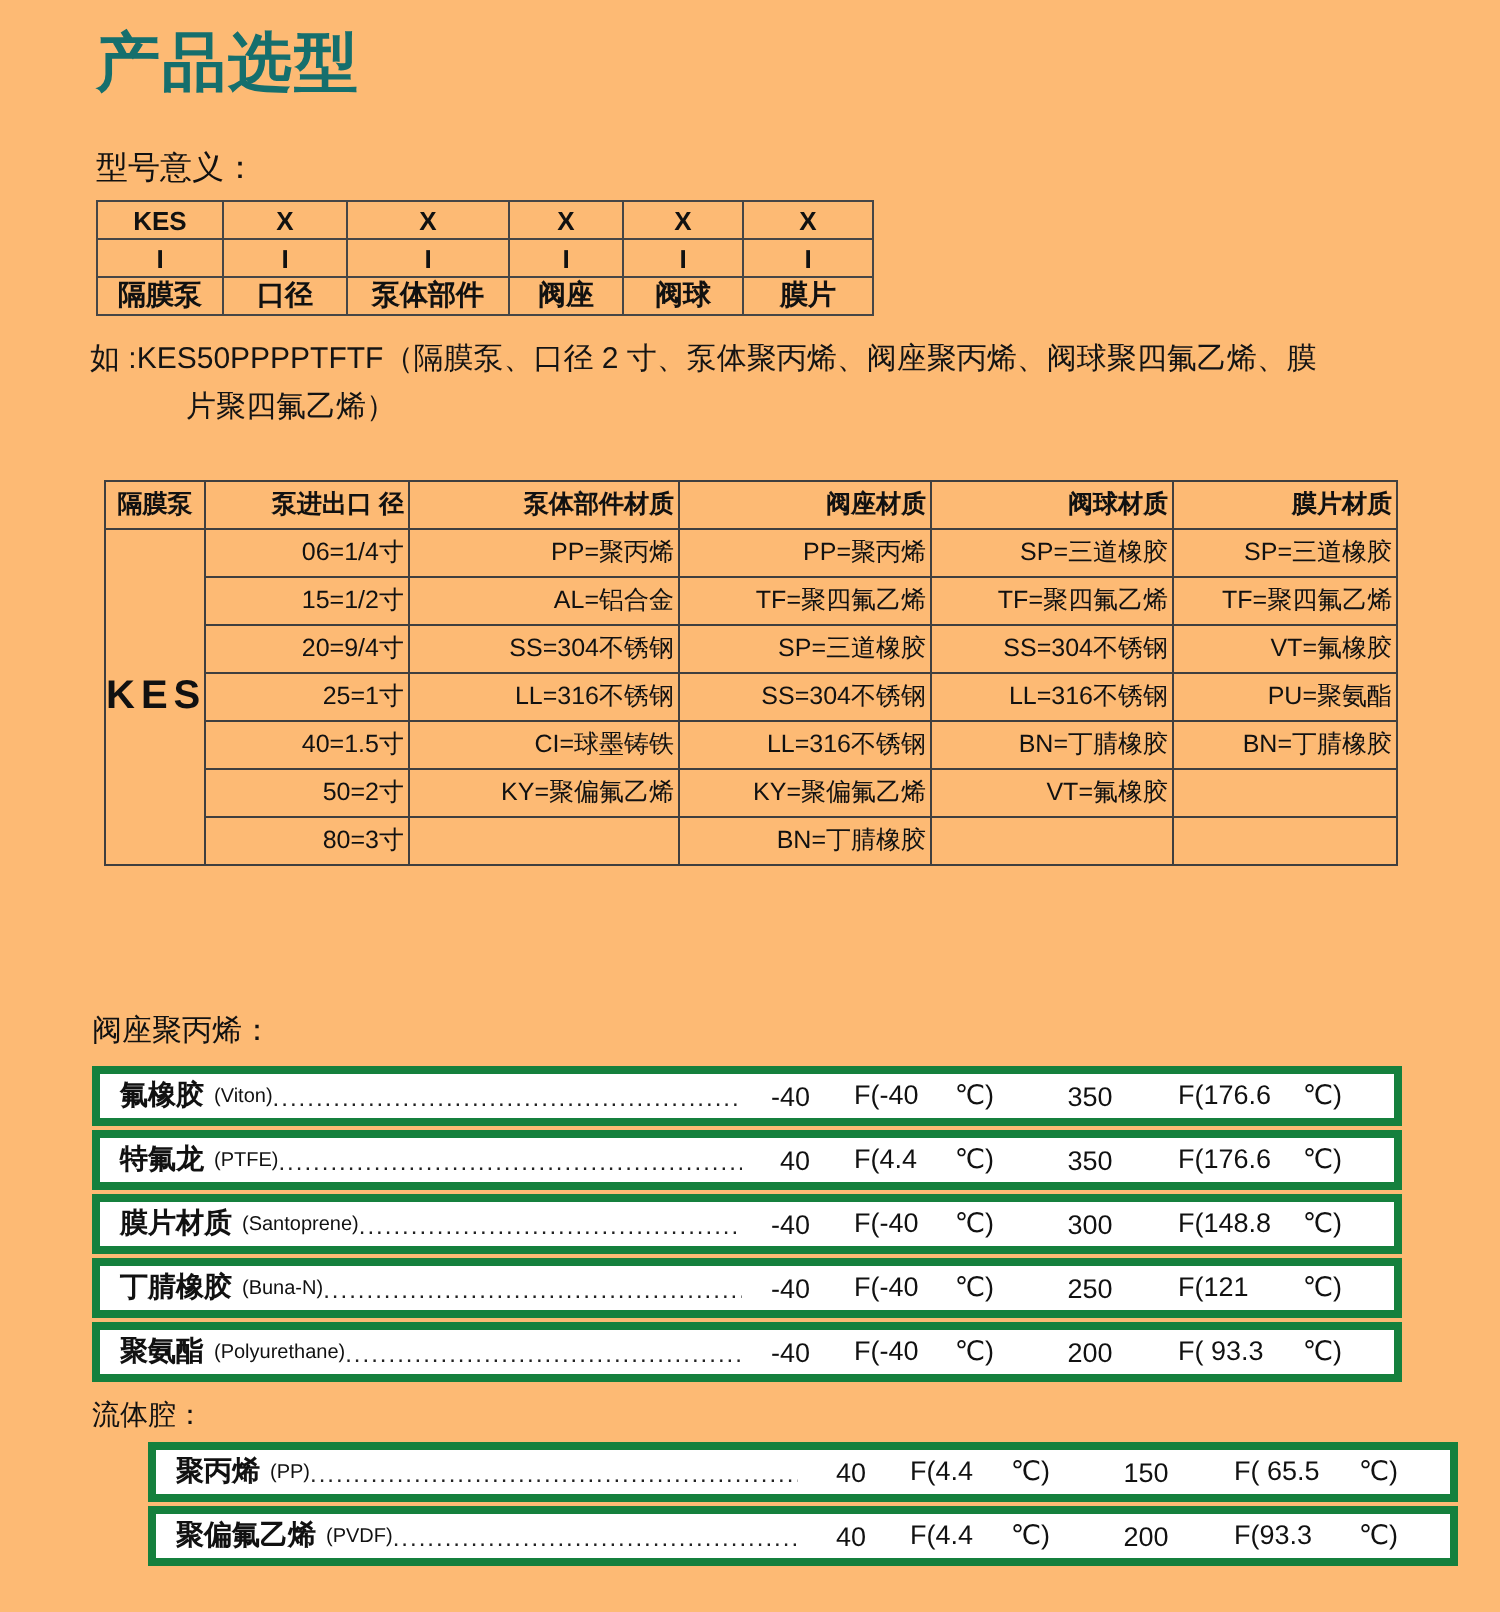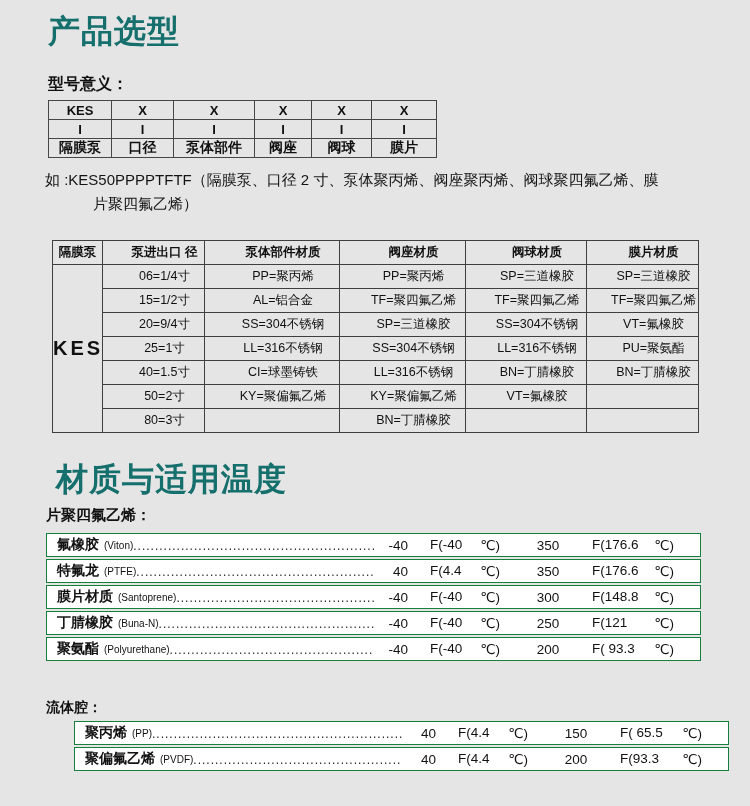--- a/index.html
+++ b/index.html
@@ -1,49 +1,49 @@
 <!DOCTYPE html>
 <html><head>
 <meta charset="utf-8">
 <style>
   html,body{margin:0;padding:0;background:#ffffff;}
-  .page{position:relative;width:750px;height:806px;background:#e5e5e5;overflow:hidden;
+  .page{position:relative;width:750px;height:806px;background:#fdba74;overflow:hidden;
         font-family:"Liberation Sans","DejaVu Sans",sans-serif;color:#141414;}
 
   .sec-title{position:absolute;margin:0;font-weight:bold;font-size:32px;letter-spacing:1px;color:#156f6d;}
   .t1{left:48px;top:10px;}
   .t2{left:56px;top:458px;}
 
-  .label{position:absolute;font-weight:bold;color:#111;text-align:right;}
+  .label{position:absolute;font-weight:normal;color:#111;text-align:right;}
   .model-label{left:48px;top:74px;font-size:16px;}
   .seals-label{left:46px;top:506px;font-size:15px;}
   .fluid-label{left:46px;top:699px;font-size:14px;}
 
   
   .model-table{position:absolute;left:48px;top:100px;border-collapse:collapse;table-layout:fixed;width:388px;}
   .model-table td{border:1px solid #464646;text-align:center;height:18px;padding:0;
                   font-size:13px;font-weight:bold;color:#111;}
   .model-table tr.r2 td{font-size:14px;}
 
   .example{position:absolute;left:45px;top:168px;font-size:15px;line-height:24px;color:#141414;width:660px;}
   .example .indent{padding-left:48px;}
 
   
   .sel-table{position:absolute;left:52px;top:240px;border-collapse:collapse;table-layout:fixed;width:646px;}
   .sel-table th,.sel-table td{border:1px solid #3f3f3f;font-size:12.5px;height:23px;
-                  padding:0 2px 0 24px;text-align:center;font-weight:normal;color:#111;overflow:hidden;white-space:nowrap;}
+                  padding:0 2px 0 24px;text-align:right;font-weight:normal;color:#111;overflow:hidden;white-space:nowrap;}
   .sel-table th{font-weight:bold;}
   .sel-table th:first-child{text-align:center;padding:0;}
   .sel-table td.kes{font-size:20px;font-weight:bold;text-align:center;padding:0;letter-spacing:3px;}
 
   
   .temp-table{position:absolute;left:46px;width:655px;}
   #sealsTable{top:533px;}
   #fluidTable{top:721px;padding-left:28px;}
-  .trow{display:flex;align-items:center;height:22px;border:1px solid #15803d;margin-top:2px;
+  .trow{display:flex;align-items:center;height:22px;border:4px solid #15803d;margin-top:2px;
         padding:0 26px 0 10px;font-size:14px;background:#fff;color:#111;}
   .trow:first-child{margin-top:0;}
   .cn{font-weight:bold;white-space:nowrap;}
   .en{margin-left:5px;font-size:10px;white-space:nowrap;}
   .dots{flex:1;overflow:hidden;white-space:nowrap;font-size:12px;letter-spacing:1px;
         align-self:flex-end;line-height:19px;color:#222;}
   .minf{width:34px;text-align:right;white-space:pre;font-size:13.5px;}
   .cbox{display:flex;justify-content:space-between;width:70px;margin-left:22px;white-space:pre;font-size:13.5px;}
   .maxf{width:32px;margin-left:32px;text-align:center;font-size:13.5px;}
   .cbox.max{width:82px;margin-left:28px;}
@@ -165,23 +165,22 @@
         <tr>
           <td>80=3寸</td>
           <td></td>
           <td>BN=丁腈橡胶</td>
           <td></td>
           <td></td>
         </tr>
       </tbody>
   </table>
 
-  <h1 class="sec-title t2" style="color: rgb(21, 111, 109);">材质与适用温度</h1>
-
-  <div class="label seals-label">片聚四氟乙烯：</div>
+
+  <div class="label seals-label">阀座聚丙烯：</div>
   <div class="temp-table" id="sealsTable">
       <div class="trow">
         <span class="cn">氟橡胶</span>
         <span class="en">(Viton)</span>
         <span class="dots">............................................................................................................................................................................................................................</span>
         <span class="minf">-40</span>
         <span class="cbox"><span>F(-40</span><span>℃)</span></span>
         <span class="maxf">350</span>
         <span class="cbox max"><span>F(176.6</span><span>℃)</span></span>
       </div>

